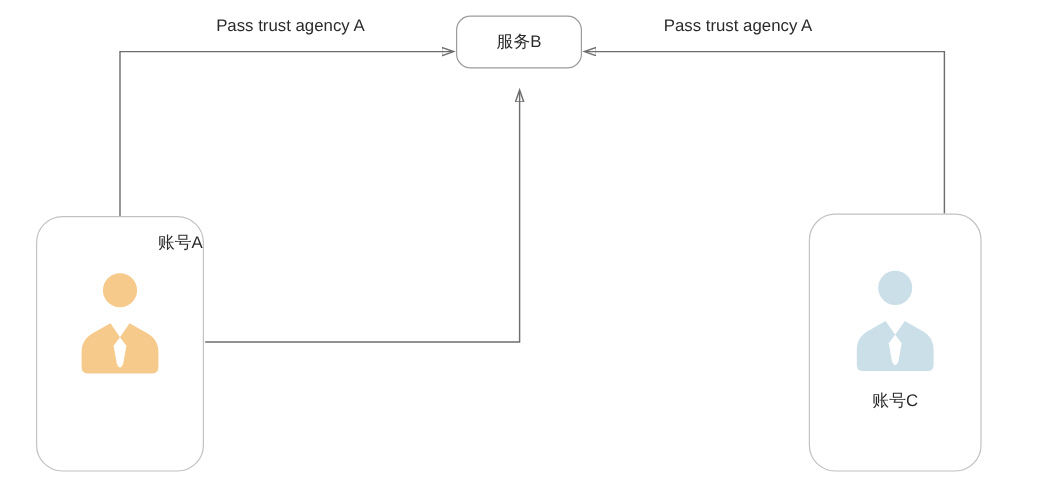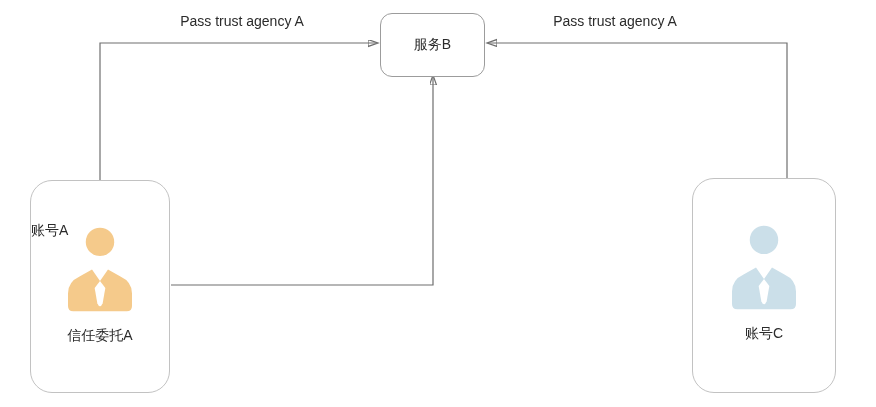--- a/index.html
+++ b/index.html
@@ -28,35 +28,35 @@
     text-align:center;
     color:var(--text);
     white-space:nowrap;
   }
   .node{
     position:absolute;
     background:#fff;
     box-sizing:border-box;
   }
   .service-node{
-    left:380px;top:13px;width:105px;height:64px;
+    left:380px;top:13px;width:105px;height:44px;
     border:1px solid var(--service-border);
     border-radius:12px;
     display:flex;align-items:center;justify-content:center;
     font-size:14px;
   }
   .account-node{
     border:1px solid var(--node-border);
     border-radius:22px;
   }
   .account-a{left:30px;top:180px;width:140px;height:213px;}
-  .account-c{left:692px;top:178px;width:144px;height:215px;}
+  .account-c{left:674px;top:178px;width:144px;height:215px;}
   .node-title{
     position:absolute;top:13px;left:0;width:100%;
-    text-align:left;font-size:14px;margin-top:28px;
+    text-align:right;font-size:14px;
   }
   .node-subtitle{
     position:absolute;top:146px;left:0;width:100%;
     text-align:center;font-size:14px;
   }
   .person-icon{
     position:absolute;top:44px;left:50%;
     transform:translateX(-50%);
     width:80px;height:88px;
   }
@@ -90,21 +90,20 @@
 
   <div class="node account-node account-a">
     <div class="node-title">账号A</div>
     <div class="person-icon">
       <svg viewBox="0 0 90 95" xmlns="http://www.w3.org/2000/svg">
         <circle class="person-a-fill" cx="45" cy="17" r="16"></circle>
         <path class="person-a-fill" d="M15,95 Q9,95 9,89 L9,75 Q9,62 22,56 L36,48 L45,61 L54,48 L68,56 Q81,62 81,75 L81,89 Q81,95 75,95 Z"></path>
         <path class="tie" d="M45,61 L51,69 L48,86 Q45,93 42,86 L39,69 Z"></path>
       </svg>
     </div>
-    <div class="node-subtitle">信任委托A</div>
   </div>
 
   <div class="node account-node account-c">
     <div class="person-icon">
       <svg viewBox="0 0 90 95" xmlns="http://www.w3.org/2000/svg">
         <circle class="person-c-fill" cx="45" cy="17" r="16"></circle>
         <path class="person-c-fill" d="M15,95 Q9,95 9,89 L9,75 Q9,62 22,56 L36,48 L45,61 L54,48 L68,56 Q81,62 81,75 L81,89 Q81,95 75,95 Z"></path>
         <path class="tie" d="M45,61 L51,69 L48,86 Q45,93 42,86 L39,69 Z"></path>
       </svg>
     </div>

